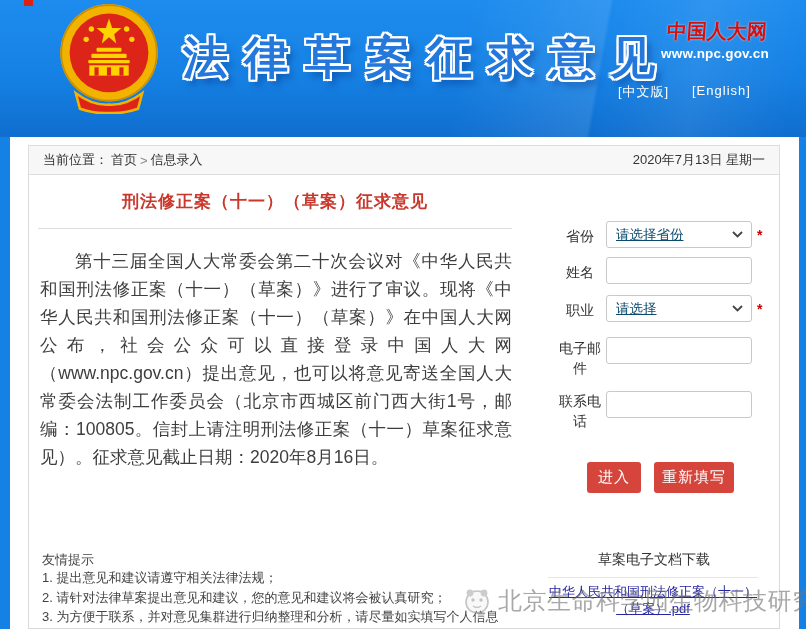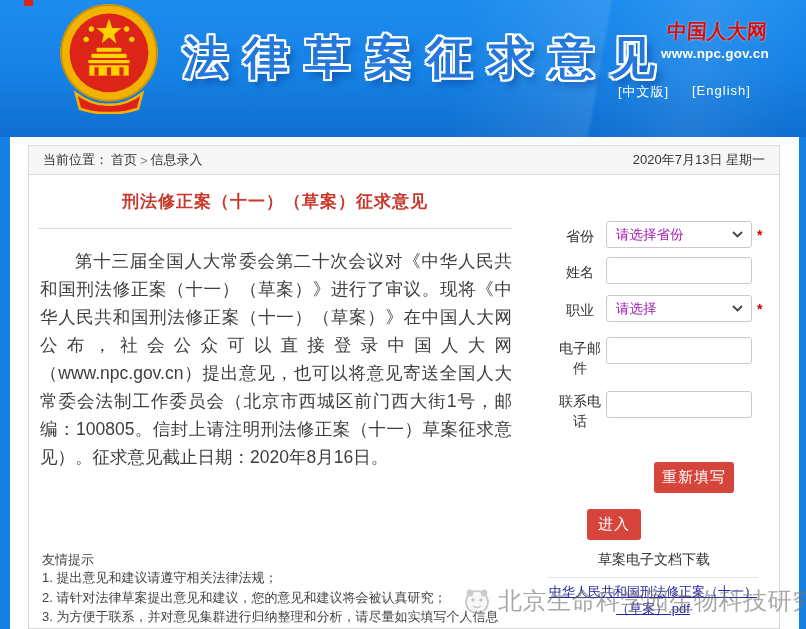--- a/index.html
+++ b/index.html
@@ -50,28 +50,28 @@
   
   .req-note { position:absolute; left:600px; top:189px; width:166px; text-align:right;
               font-size:13px; color:#333; }
   .star { color:#cc0000; font-size:14px; font-weight:bold; }
   .f-label { position:absolute; left:556px; width:48px; text-align:center;
              font-size:14px; line-height:20px; color:#333; }
   .control { position:absolute; left:606px; width:146px; height:27px;
              border:1px solid #c9c9c9; border-radius:3px; background:#fff; }
   .sel { display:flex; align-items:center; justify-content:space-between;
          padding:0 8px 0 9px; cursor:pointer; }
-  .sel-val { font-size:13.5px; color:#a21caf; }
+  .sel-val { font-size:13.5px; color:#0c4a6e;text-decoration:underline; }
   .inp { padding:0 8px; font-size:14px; color:#333; outline:none;
          font-family:"Liberation Sans","DejaVu Sans",sans-serif; }
   .row-star { position:absolute; left:757px; }
   .btn { position:absolute; top:462px; height:31px; border:none; border-radius:3px;
          background:#d6453c; color:#fff; font-size:15px; cursor:pointer; letter-spacing:1px;
          font-family:"Liberation Sans","DejaVu Sans",sans-serif; }
-  .btn-go { left:587px; padding:0 11px;margin-top:47px; }
+  .btn-go { left:587px; padding:0 11px; }
   .btn-reset { left:654px; padding:0 8px; }
 
   
   .tips-title { position:absolute; left:42px; top:551px; font-size:13px; color:#444; }
   .tips { position:absolute; left:42px; top:568px; font-size:13px; line-height:19.5px;
           color:#444; list-style:none; }
   .tips li { white-space:nowrap; }
   .dl-title { position:absolute; left:554px; top:551px; width:200px; text-align:center;
               font-size:14px; color:#333; }
   .dl-hr { position:absolute; left:548px; top:577px; width:210px; height:1px; background:#e6e6e6; }

